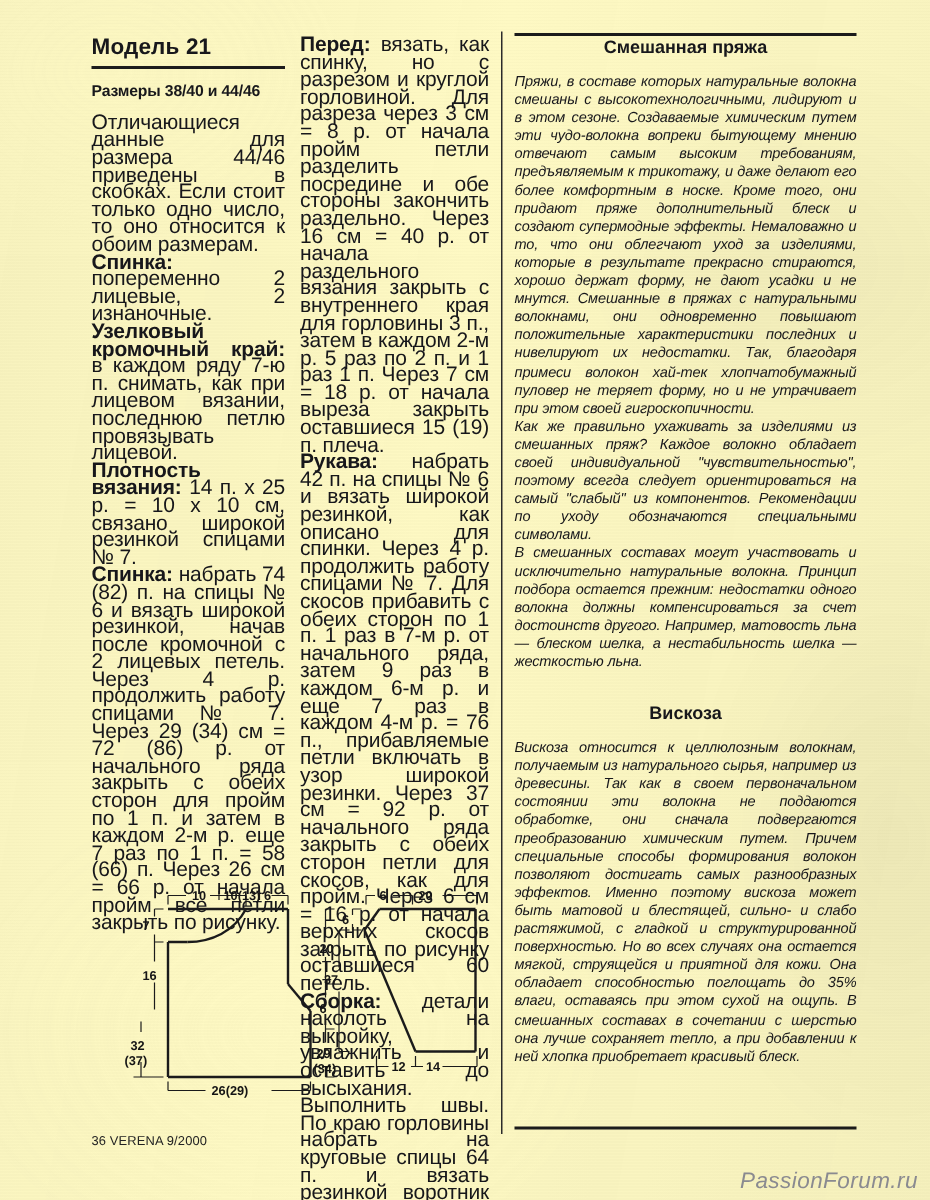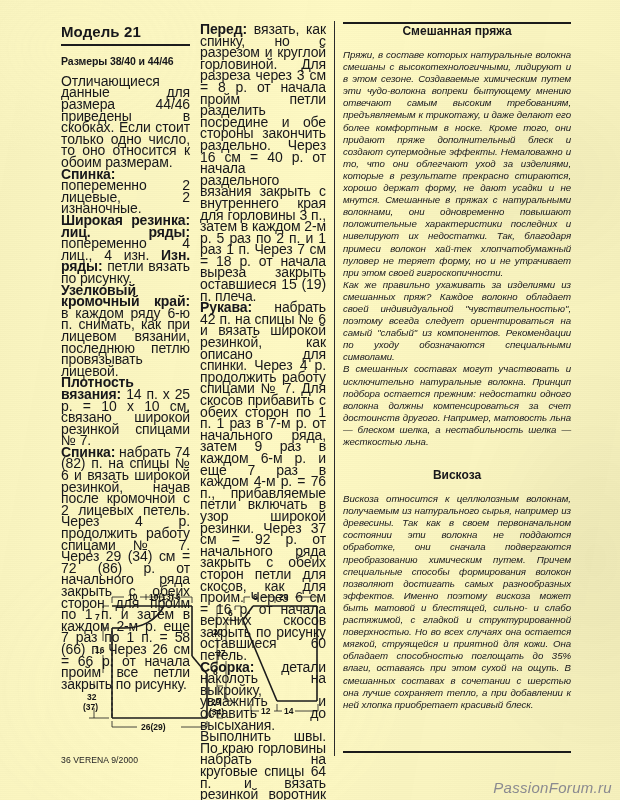--- a/index.html
+++ b/index.html
@@ -187,22 +187,21 @@
     <div class="rule-top-right"></div>
     <div class="rule-bottom-right"></div>
 
     <div class="col-left">
       <h1 class="model-title">Модель 21</h1>
       <div class="title-underline"></div>
       <h2 class="sizes">Размеры 38/40 и 44/46</h2>
       <div class="body-sm">
         <p>Отличающиеся данные для размера 44/46 приведены в скобках. Если стоит только одно число, то оно относится к обоим размерам.</p>
         <p><b>Спинка:</b><span> попеременно 2 лицевые, 2 изнаночные.</span></p>
-        <p><b>Широкая резинка: лиц. ряды:</b><span> попеременно 4 лиц., 4 изн. </span><b>Изн. ряды:</b><span> петли вязать по рисунку.</span></p>
-        <p><b>Узелковый кромочный край:</b><span> в каждом ряду 6-ю п. снимать, как при лицевом вязании, последнюю петлю провязывать лицевой.</span></p>
+        <p><b>Узелковый кромочный край:</b><span> в каждом ряду 7-ю п. снимать, как при лицевом вязании, последнюю петлю провязывать лицевой.</span></p>
         <p><b>Плотность вязания:</b><span> 14 п. х 25 р. = 10 х 10 см, связано широкой резинкой спицами № 7.</span></p>
         <p><b>Спинка:</b><span> набрать 74 (82) п. на спицы № 6 и вязать широкой резинкой, начав после кромочной с 2 лицевых петель. Через 4 р. продолжить работу спицами № 7. Через 29 (34) см = 72 (86) р. от начального ряда закрыть с обеих сторон для пройм по 1 п. и затем в каждом 2-м р. еще 7 раз по 1 п. = 58 (66) п. Через 26 см = 66 р. от начала пройм все петли закрыть по рисунку.</span></p>
       </div>
     </div>
 
     <div class="col-mid">
       <div class="body-sm">
         <p><b>Перед:</b><span> вязать, как спинку, но с разрезом и круглой горловиной. Для разреза через 3 см = 8 р. от начала пройм петли разделить посредине и обе стороны закончить раздельно. Через 16 см = 40 р. от начала раздельного вязания закрыть с внутреннего края для горловины 3 п., затем в каждом 2-м р. 5 раз по 2 п. и 1 раз 1 п. Через 7 см = 18 р. от начала выреза закрыть оставшиеся 15 (19) п. плеча.</span></p>
         <p><b>Рукава:</b><span> набрать 42 п. на спицы № 6 и вязать широкой резинкой, как описано для спинки. Через 4 р. продолжить работу спицами № 7. Для скосов прибавить с обеих сторон по 1 п. 1 раз в 7-м р. от начального ряда, затем 9 раз в каждом 6-м р. и еще 7 раз в каждом 4-м р. = 76 п., прибавляемые петли включать в узор широкой резинки. Через 37 см = 92 р. от начального ряда закрыть с обеих сторон петли для скосов, как для пройм. Через 6 см = 16 р. от начала верхних скосов закрыть по рисунку оставшиеся 60 петель.</span></p>
         <p><b>Сборка:</b><span> детали наколоть на выкройку, увлажнить и оставить до высыхания. Выполнить швы. По краю горловины набрать на круговые спицы 64 п. и вязать резинкой воротник с узелковыми кромочными краями. Через 10 см петли закрыть по рисунку. Вшить рукава.</span></p>

